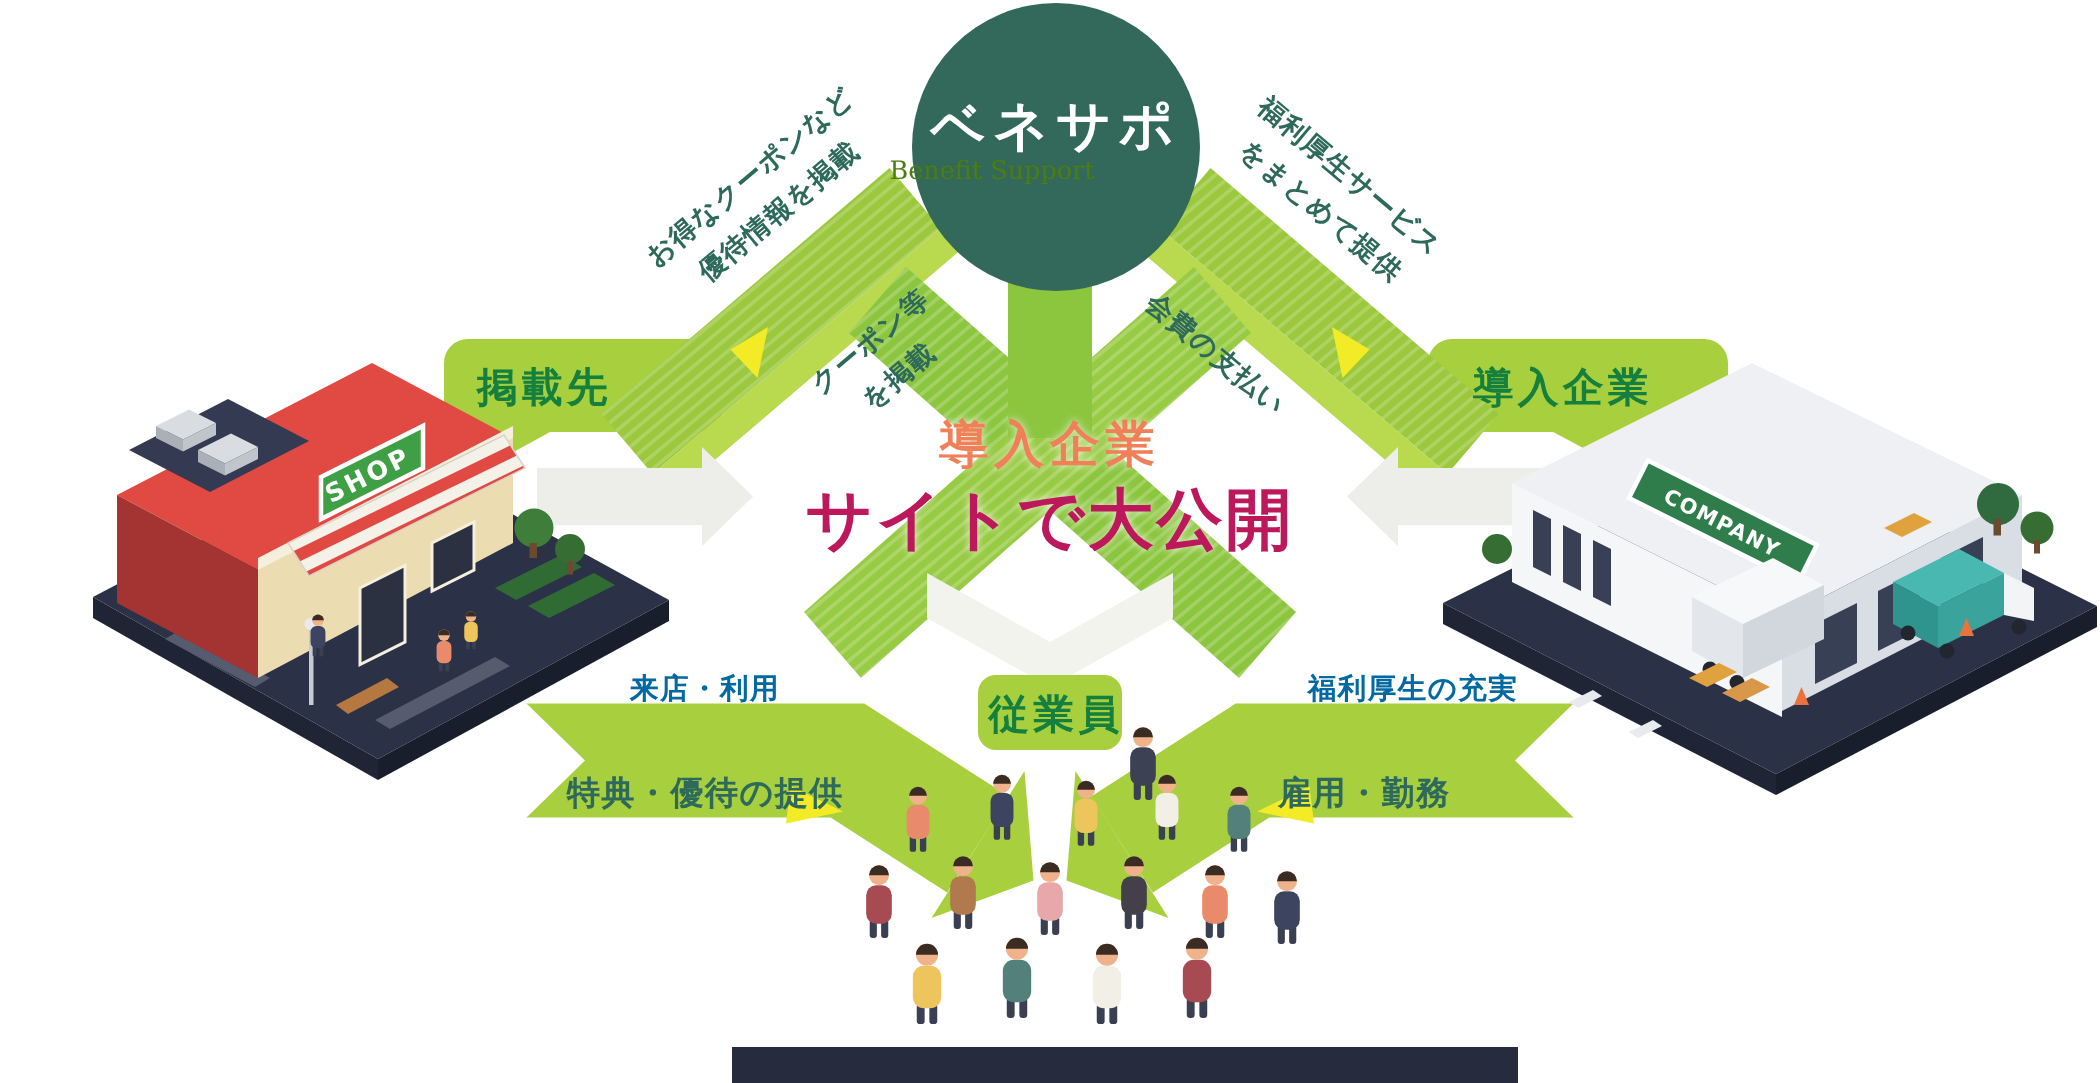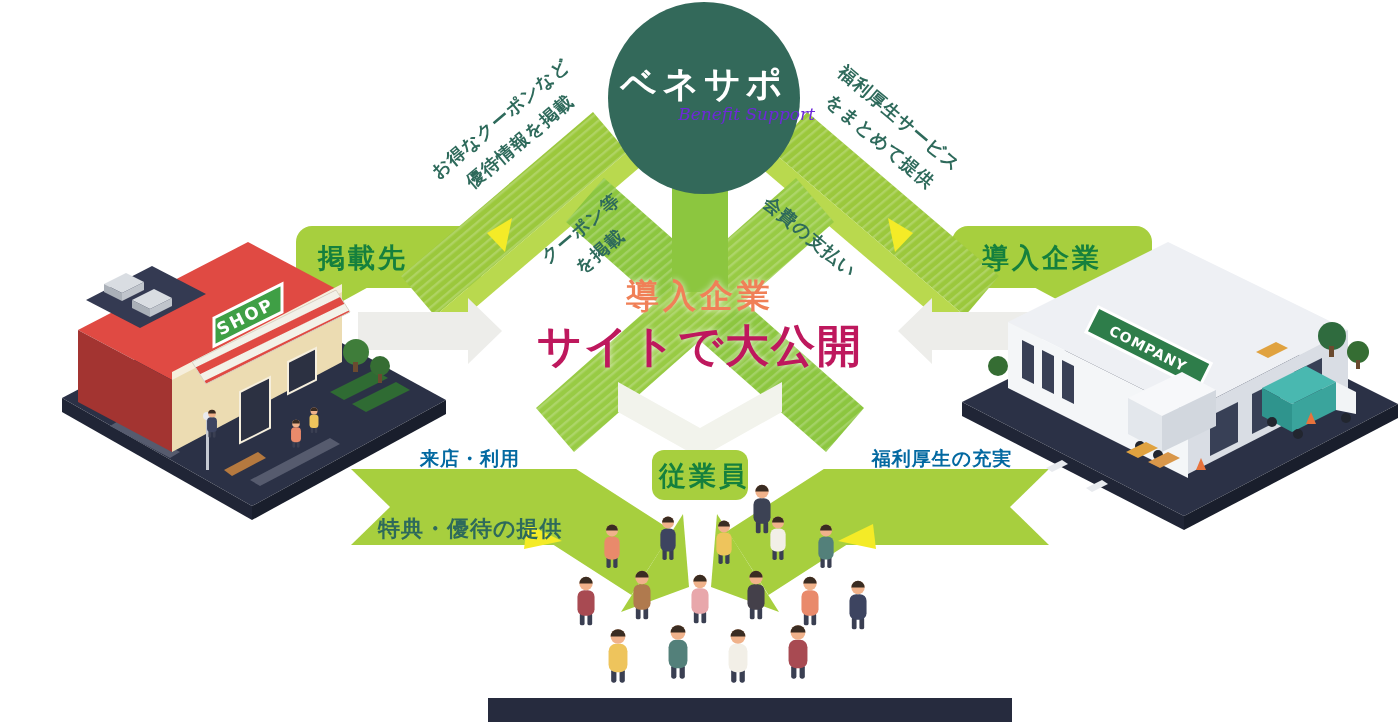--- a/index.html
+++ b/index.html
@@ -3,22 +3,22 @@
 <meta charset="utf-8">
 <style>
   html,body{margin:0;padding:0;background:#fff;}
   .stage{position:relative;width:1400px;height:722px;overflow:hidden;background:#ffffff;
          font-family:"DejaVu Sans",sans-serif;}
   svg.layer{position:absolute;left:0;top:0;}
   .logo-circle{position:absolute;left:608px;top:2px;width:192px;height:192px;border-radius:50%;
                background:#33695a;}
   .logo-title{position:absolute;left:593px;top:60px;width:222px;text-align:center;color:#fff;
               font-size:36px;font-weight:700;letter-spacing:5px;}
-  .logo-sub{position:absolute;left:593px;top:104px;width:222px;text-align:right;color:#6d28d9;
-            font-size:17px;font-style:italic;font-family:"DejaVu Serif",serif;}
+  .logo-sub{position:absolute;left:593px;top:104px;width:222px;text-align:left;color:#4d7c0f;
+            font-size:17px;font-family:"DejaVu Serif",serif;}
   .entity{position:absolute;color:#15803d;font-size:27px;font-weight:800;letter-spacing:3px;}
   .conn{position:absolute;color:#2e6a5b;font-weight:700;font-size:18px;line-height:1.65;
         letter-spacing:1px;text-align:center;}
   .conn .ln{display:block;white-space:nowrap;}
   .rotL{transform:rotate(-40deg);}
   .rotR{transform:rotate(40deg);}
   .bl-upper{position:absolute;color:#0369a1;font-size:19px;font-weight:700;letter-spacing:1px;
             text-align:center;}
   .bl-lower{position:absolute;color:#2e6a5b;font-size:22px;font-weight:800;letter-spacing:1px;
             text-align:left;}
@@ -254,17 +254,18 @@
     <span class="ln">福利厚生サービス</span>
     <span class="ln">をまとめて提供</span>
   </div>
   <div class="conn rotR" style="left:725px;top:222px;width:170px;">
     <span class="ln">会費の支払い</span>
   </div>
 
   <div class="bl-upper" style="left:400px;top:446px;width:140px;">来店・利用</div>
   <div class="bl-lower" style="left:378px;top:514px;width:200px;">特典・優待の提供</div>
   <div class="bl-upper" style="left:852px;top:446px;width:180px;">福利厚生の充実</div>
+  <div class="bl-lower" style="left:852px;top:514px;width:170px;">雇用・勤務</div>
 
   <div class="center1">導入企業</div>
   <div class="center2">サイトで大公開</div>
 
 </div>
 
 </body></html>

